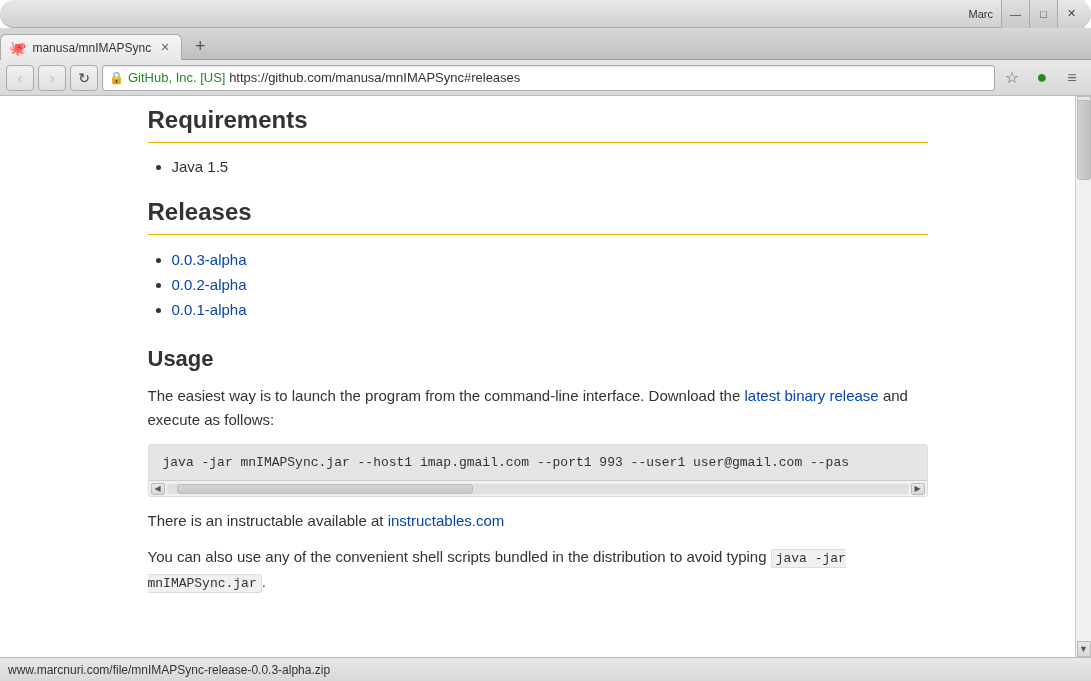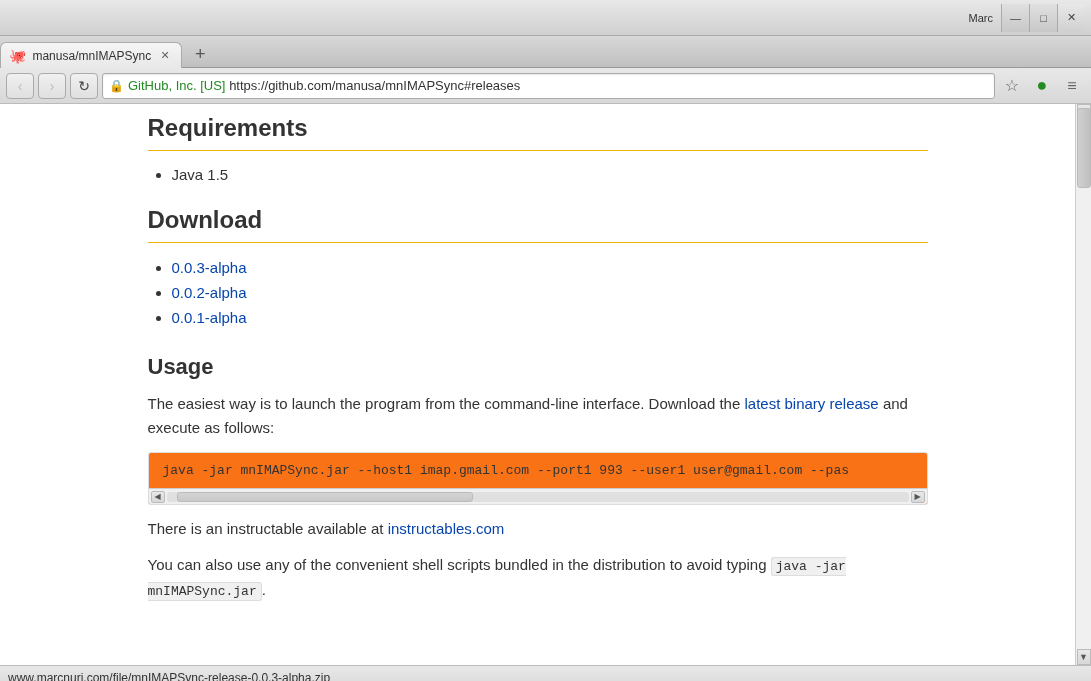--- a/index.html
+++ b/index.html
@@ -9,27 +9,28 @@
       font-size: 14px;
       background: #fff;
       color: #333;
       width: 1091px;
       height: 681px;
       overflow: hidden;
     }
 
     
     .title-bar {
-      height: 36px;
+      height: 28px;
       background: linear-gradient(to bottom, #e8e8e8, #d0d0d0);
       display: flex;
       align-items: center;
       justify-content: flex-end;
       padding-right: 6px;
       border-bottom: 1px solid #aaa;
+      border-radius: 14px;
     }
 
     .window-controls {
       display: flex;
       align-items: center;
       gap: 0;
     }
 
     .win-btn {
       width: 28px;
@@ -308,21 +309,21 @@
       margin-bottom: 12px;
     }
 
     .usage-text a {
       color: #0645ad;
       text-decoration: none;
     }
 
     .code-block-container {
       border: 1px solid #ddd;
-      background: #f97316;
+      background: #e5e5e5;
       border-radius: 3px;
       margin-bottom: 12px;
       overflow: hidden;
     }
 
     .code-block {
       padding: 10px 14px;
       font-family: "Consolas", "Monaco", "Courier New", monospace;
       font-size: 13px;
       color: #333;
@@ -436,21 +437,21 @@
     <div class="content-inner">
 
       <h2 class="section-title">Requirements</h2>
       <ul class="requirements-list">
         <li>
           <span>Java 1.5</span>
         </li>
       </ul>
 
       <div class="releases-section">
-        <h2 class="section-title">Download</h2>
+        <h2 class="section-title">Releases</h2>
         <ul class="releases-list">
           <li>
             <a href="#">0.0.3-alpha</a>
           </li>
           <li>
             <a href="#">0.0.2-alpha</a>
           </li>
           <li>
             <a href="#">0.0.1-alpha</a>
           </li>

